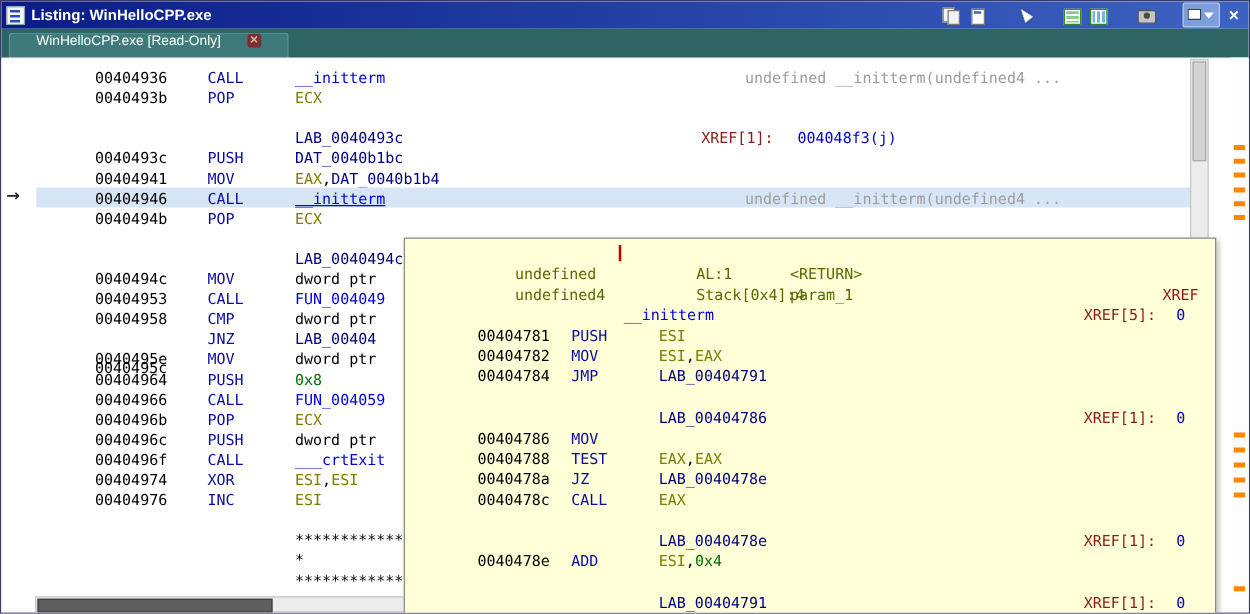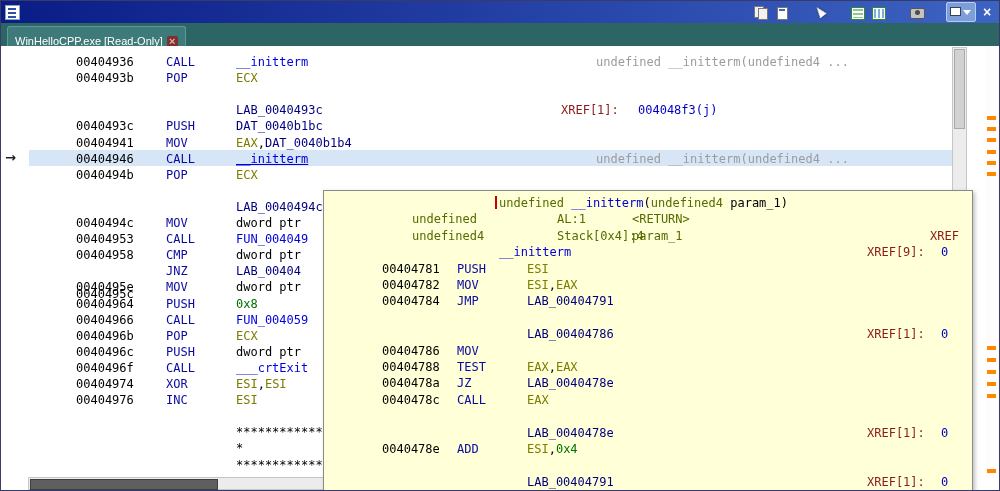--- a/index.html
+++ b/index.html
@@ -31,21 +31,21 @@
   .cam::before{content:"";position:absolute;left:4px;top:1px;width:5px;height:5px;border-radius:50%;background:#4c4c4c;}
   .wmenu{width:28px;height:18px;background:#7c9edb;border:1px solid #b4cdf2;border-radius:2px;position:relative;}
   .wmenu::before{content:"";position:absolute;left:3px;top:4px;width:11px;height:9px;background:#fff;border:1px solid #345;box-sizing:border-box;}
   .wmenu::after{content:"";position:absolute;right:4px;top:7px;width:0;height:0;border-left:4px solid transparent;border-right:4px solid transparent;border-top:5px solid #fff;}
   .closebtn{width:16px;height:17px;color:#fff;font:bold 14px/17px "Liberation Sans",sans-serif;text-align:center;}
 
   
   .tabbar{position:absolute;top:22px;left:0;right:0;height:23px;background:var(--c-tabbar);border-bottom:1px solid #1c4848;}
   .tab{position:absolute;left:6px;top:3px;height:20px;background:var(--c-tab);border:1px solid #5f9a9a;border-bottom:none;
        border-radius:3px 3px 0 0;color:#fff;font:11px "Liberation Sans",sans-serif;
-       display:flex;align-items:flex-end;gap:4px;padding:0 7px;}
+       display:flex;align-items:flex-start;gap:21px;padding:0 21px;}
   .tabx{color:#e0b0a8;background:#7e2f2f;width:11px;height:11px;line-height:11px;text-align:center;font-weight:bold;border-radius:2px;}
 
   
   .content{position:absolute;top:45px;left:0;right:0;bottom:0;background:#fff;}
   .row{position:absolute;left:0;width:951px;height:16px;line-height:16px;text-decoration:underline;}
   .hl::before{content:"";position:absolute;left:28px;right:0;top:-1px;bottom:1px;background:var(--c-highlight);}
   .cell{position:absolute;top:0;white-space:pre;}
   .k-addr{color:var(--c-addr)} .k-mnem{color:var(--c-mnem)} .k-reg{color:var(--c-reg)}
   .k-lbl{color:var(--c-lbl)}  .k-fun{color:var(--c-fun)}  .k-sca{color:var(--c-sca)}
   .k-txt{color:var(--c-txt)}  .k-type{color:var(--c-type)} .k-gray{color:var(--c-gray)}
@@ -67,20 +67,21 @@
          border:1px solid #8a8a8a;box-shadow:2px 2px 4px rgba(0,0,0,.25);overflow:hidden;z-index:10;}
   .popup .row{width:646px;}
 </style>
 </head>
 <body>
 
 <div class="window">
 
   <div class="titlebar">
     <span class="app-icon"></span>
+    <span class="title">Listing: WinHelloCPP.exe</span>
     <div class="tb-icons">
       <span class="tbtn">
           <span class="pg p1"></span>
           <span class="pg p2"></span>
         </span>
       <span class="tbtn">
           <span class="pb"></span>
         </span>
       <span class="sp"></span>
       <span class="tbtn">
@@ -245,36 +246,35 @@
         <div class="tick" style="top: 324px;"></div>
         <div class="tick" style="top: 336px;"></div>
         <div class="tick" style="top: 348px;"></div>
         <div class="tick" style="top: 423px;"></div>
       </div>
 
     <div class="popup">
       <div id="popup-rows">
           <div class="row" style="top: 4px;">
             <span class="tcursor" style="left: 171px;"></span>
-            <span class="cell" style="left: 175px;"><span class="k-type">undefined </span><span class="k-fun">__initterm</span><span class="k-txt">(</span><span class="k-type">undefined4</span><span class="k-txt"> param_1)</span></span>
           </div>
           <div class="row" style="top: 20.4px;">
             <span class="cell" style="left: 88px;"><span class="k-type">undefined</span></span>
             <span class="cell" style="left: 233px;"><span class="k-type">AL:1</span></span>
             <span class="cell" style="left: 308px;"><span class="k-type">&lt;RETURN&gt;</span></span>
           </div>
           <div class="row" style="top: 36.8px;">
             <span class="cell" style="left: 88px;"><span class="k-type">undefined4</span></span>
             <span class="cell" style="left: 233px;"><span class="k-type">Stack[0x4]:4</span></span>
             <span class="cell" style="left: 308px;"><span class="k-type">param_1</span></span>
             <span class="cell" style="left: 606px;"><span class="k-xref">XREF</span></span>
           </div>
           <div class="row" style="top: 53.2px;">
             <span class="cell" style="left: 175px;"><span class="k-fun">__initterm</span></span>
-            <span class="cell" style="left: 543px;"><span class="k-xref">XREF[9]:</span></span>
+            <span class="cell" style="left: 543px;"><span class="k-xref">XREF[5]:</span></span>
             <span class="cell" style="left: 617px;"><span class="k-xval">0</span></span>
           </div>
           <div class="row" style="top: 69.6px;">
             <span class="cell" style="left: 58px;"><span class="k-addr">00404781</span></span>
             <span class="cell" style="left: 133px;"><span class="k-mnem">PUSH</span></span>
             <span class="cell" style="left: 203px;"><span class="k-reg">ESI</span></span>
           </div>
           <div class="row" style="top: 86px;">
             <span class="cell" style="left: 58px;"><span class="k-addr">00404782</span></span>
             <span class="cell" style="left: 133px;"><span class="k-mnem">MOV</span></span>

